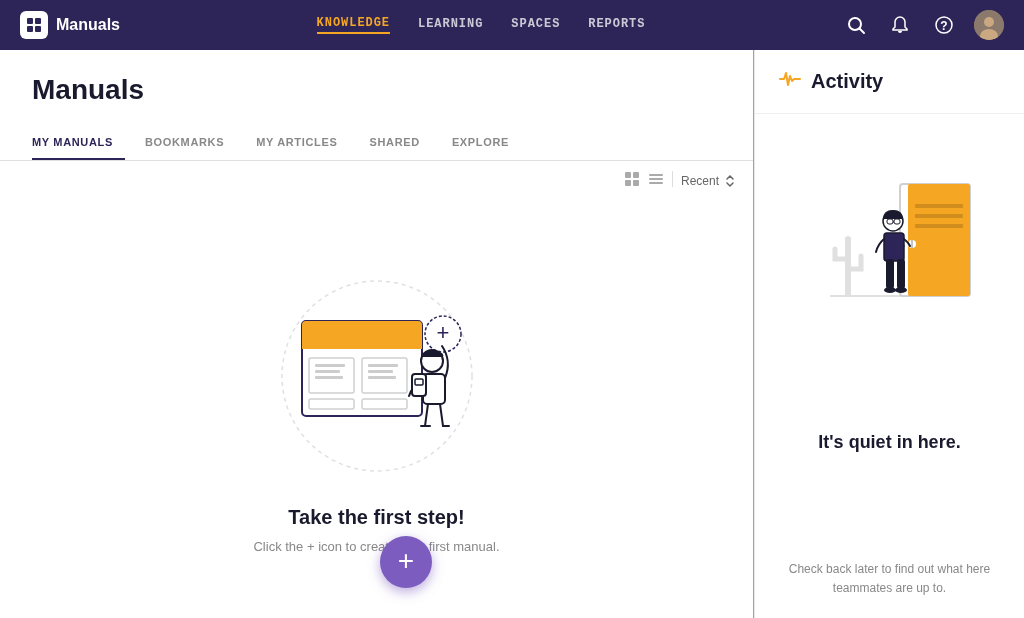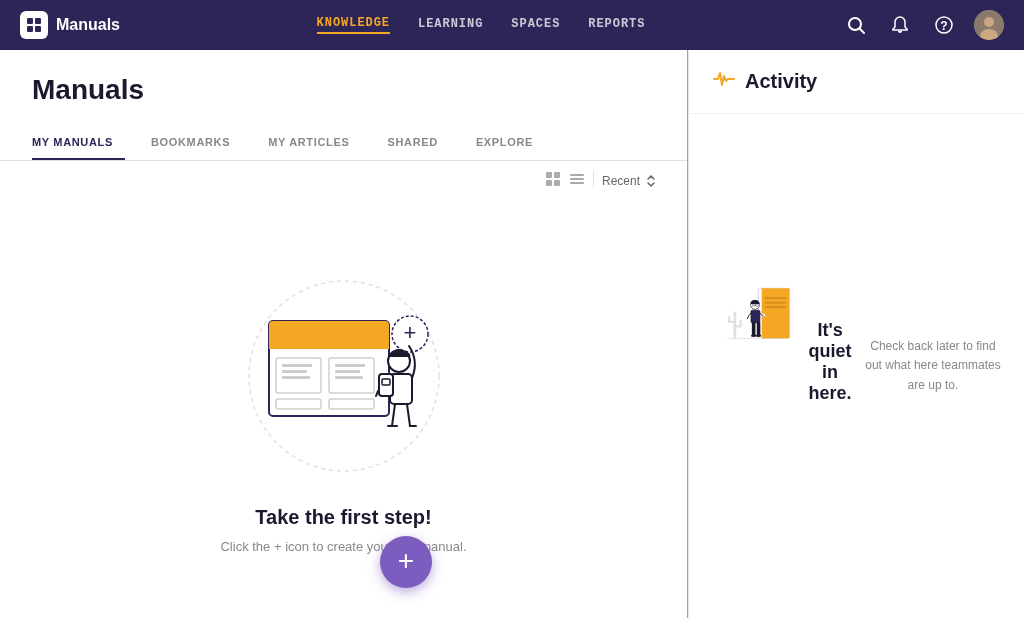--- a/index.html
+++ b/index.html
@@ -105,21 +105,21 @@
     .page-title {
       font-size: 28px;
       font-weight: 700;
       color: #1a1a2e;
       margin-bottom: 20px;
     }
 
     
     .tabs {
       display: flex;
-      gap: 10px;
+      gap: 4px;
       border-bottom: 1px solid #e0e0e0;
       padding: 0 32px;
     }
     .tab {
       font-size: 11px;
       font-weight: 600;
       letter-spacing: 0.06em;
       color: #888;
       padding: 10px 12px 10px 0;
       margin-right: 16px;
@@ -129,21 +129,21 @@
     }
     .tab.active {
       color: #2d2457;
       border-bottom: 2px solid #2d2457;
     }
 
     
     .toolbar {
       display: flex;
       justify-content: flex-end;
-      padding: 10px 29px;
+      padding: 10px 16px;
       gap: 8px;
     }
     .toolbar-icon {
       color: #aaa;
       cursor: pointer;
       font-size: 16px;
     }
     .toolbar-divider {
       width: 1px;
       height: 16px;
@@ -199,21 +199,21 @@
       display: flex;
       align-items: center;
       justify-content: center;
       cursor: pointer;
       box-shadow: 0 4px 12px rgba(124,92,191,0.5);
       z-index: 10;
     }
 
     
     .right-panel {
-      width: 336px;
+      width: 270px;
       background: white;
       border-left: 1px solid #e8e8e8;
       display: flex;
       flex-direction: column;
     }
     .activity-header {
       display: flex;
       align-items: center;
       gap: 10px;
       padding: 18px 24px;
@@ -224,23 +224,23 @@
       font-size: 20px;
     }
     .activity-title {
       font-size: 20px;
       font-weight: 600;
       color: #1a1a2e;
     }
     .activity-content {
       flex: 1;
       display: flex;
-      flex-direction: row;
-      align-items: center;
-      justify-content: flex-end;
+      flex-direction: column;
+      align-items: center;
+      justify-content: space-between;
       padding: 20px;
     }
     .activity-illustration {
       width: 200px;
       height: 180px;
       margin-bottom: 20px;
     }
     .activity-empty-title {
       font-size: 18px;
       font-weight: 700;

